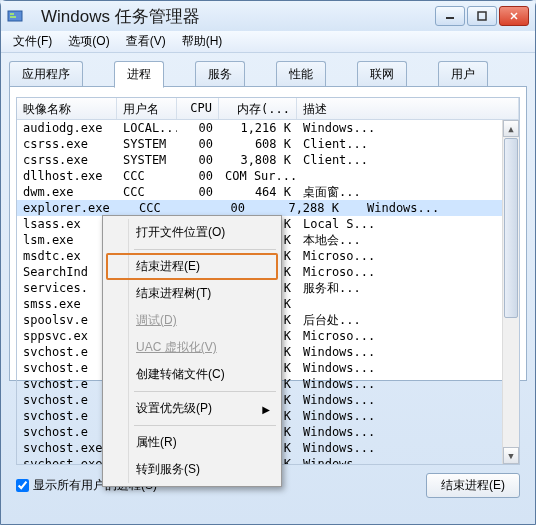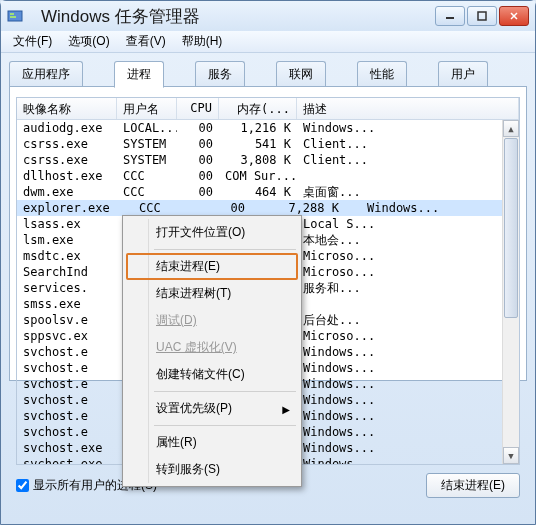--- a/index.html
+++ b/index.html
@@ -135,21 +135,21 @@
 .chk-wrap { display: flex; align-items: center; gap: 4px; }
 .btn {
   padding: 3px 14px;
   background: linear-gradient(to bottom, #fdfdfe, #e6ecf3);
   border: 1px solid #8ea8c4;
   border-radius: 3px;
   font-size: 12px;
 }
 .context-menu {
   position: absolute;
-  left: 112px;
+  left: 92px;
   top: 128px;
   width: 180px;
   background: #f2f2f2;
   border: 1px solid #9a9a9a;
   box-shadow: 2px 3px 6px rgba(0,0,0,0.35);
   padding: 3px;
   z-index: 100;
 }
 .ctx-item {
   padding: 5px 22px 5px 30px;
@@ -234,22 +234,22 @@
     <span class="menu-item">选项(O)</span>
     <span class="menu-item">查看(V)</span>
     <span class="menu-item">帮助(H)</span>
   </div>
 
   <div class="content">
     <div class="tabs">
       <div class="tab">应用程序</div>
       <div class="tab active">进程</div>
       <div class="tab">服务</div>
+      <div class="tab">性能</div>
       <div class="tab">联网</div>
-      <div class="tab">性能</div>
       <div class="tab">用户</div>
     </div>
 
     <div class="tab-panel">
       <div class="listview">
         <div class="list-header">
           <div class="col c-img">映像名称</div>
           <div class="col c-user">用户名</div>
           <div class="col c-cpu">CPU</div>
           <div class="col c-mem">内存(...</div>
@@ -260,21 +260,21 @@
               <div class="col c-img">audiodg.exe</div>
               <div class="col c-user">LOCAL...</div>
               <div class="col c-cpu">00</div>
               <div class="col c-mem">1,216 K</div>
               <div class="col c-desc">Windows...</div>
             </div>
             <div class="row">
               <div class="col c-img">csrss.exe</div>
               <div class="col c-user">SYSTEM</div>
               <div class="col c-cpu">00</div>
-              <div class="col c-mem">541 K</div>
+              <div class="col c-mem">608 K</div>
               <div class="col c-desc">Client...</div>
             </div>
             <div class="row">
               <div class="col c-img">csrss.exe</div>
               <div class="col c-user">SYSTEM</div>
               <div class="col c-cpu">00</div>
               <div class="col c-mem">3,808 K</div>
               <div class="col c-desc">Client...</div>
             </div>
             <div class="row">

